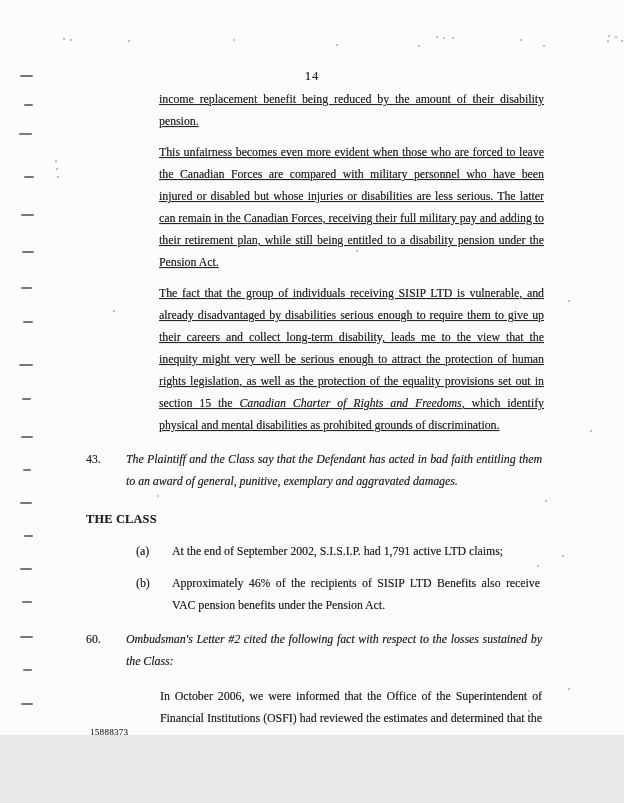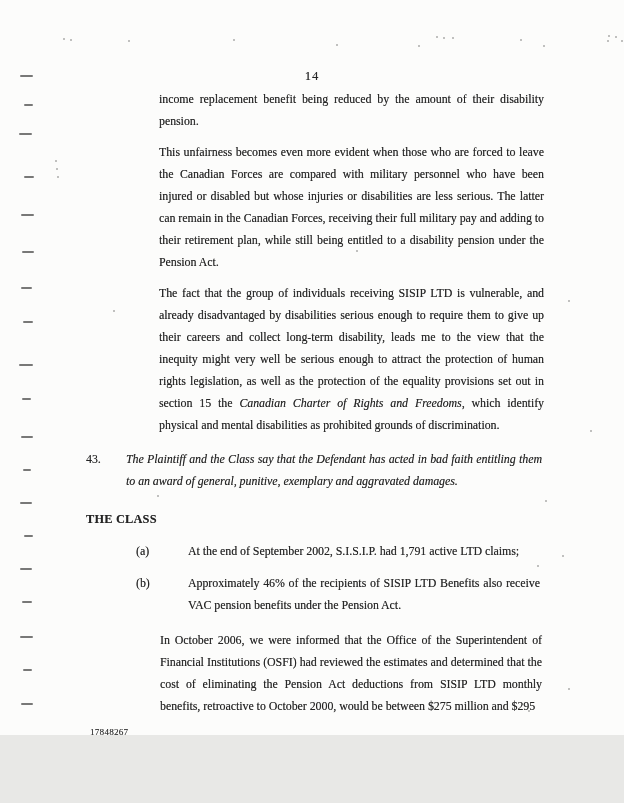--- a/index.html
+++ b/index.html
@@ -12,38 +12,38 @@
     font-family:"Liberation Serif","DejaVu Serif",serif;
     color:#242424;
     text-shadow:0.2px 0.2px 0.35px rgba(45,45,45,.55);
   }
   .content { position:absolute; left:0; top:68px; width:624px; }
   .pageno {
     text-align:center; font-size:12.5px; line-height:16px;
     margin:0 0 4px 0; letter-spacing:1px;
   }
   .quote { margin:0 80px 0 159px; text-align:justify; font-size:11.8px; line-height:22px; }
-  .quote p { margin:0 0 9px 0; }
+  .quote p { margin:0 0 9px 0;text-decoration:underline; }
   .quote i { font-style:italic; }
   .numbered {
     display:flex; margin:12px 82px 0 86px;
     font-size:11.8px; line-height:22px;
   }
   .numbered .num { flex:none; width:40px; }
   .numbered .body { flex:1; text-align:justify;font-style:italic; }
   .heading {
     margin:16px 0 8px 86px; font-weight:bold; font-size:12.2px; line-height:22px;
     letter-spacing:0.3px;
   }
   .subitem {
     display:flex; margin:10px 84px 0 136px;
     font-size:11.8px; line-height:22px;
   }
   .subitem .marker { flex:none; width:36px; }
-  .subitem .body { flex:1; text-align:justify;margin-left:16px; }
+  .subitem .body { flex:1; text-align:justify; }
   .quote2 { margin:13px 82px 0 160px; text-align:justify; font-size:11.8px; line-height:22px; }
   .docid {
     position:absolute; left:90px; top:727px;
     font-size:9px; letter-spacing:0.3px; color:#2e2e2e;
     font-family:"Liberation Serif","DejaVu Serif",serif;
   }
   .bottom-rule {
     position:absolute; left:6px; right:0px; top:772px; height:3px;
     background:linear-gradient(90deg,#2a2a2a 0%,#161616 18%,#333 37%,#141414 55%,#3a3a3a 72%,#1a1a1a 88%,#444 100%);
     border-radius:2px;
@@ -83,28 +83,32 @@
     <div class="subitem">
       <span class="marker">(a)</span>
       <span class="body">At the end of September 2002, S.I.S.I.P. had 1,791 active LTD claims;</span>
     </div>
 
     <div class="subitem">
       <span class="marker">(b)</span>
       <span class="body">Approximately 46% of the recipients of SISIP LTD Benefits also receive VAC pension benefits under the Pension Act.</span>
     </div>
 
+    <div class="numbered">
+      <span class="num">60.</span>
+      <span class="body">Ombudsman's Letter #2 cited the following fact with respect to the losses sustained by the Class:</span>
+    </div>
 
     <div class="quote2">
       <p style="margin:0">In October 2006, we were informed that the Office of the Superintendent of Financial Institutions (OSFI) had reviewed the estimates and determined that the cost of eliminating the Pension Act deductions from SISIP LTD monthly benefits, retroactive to October 2000, would be between $275 million and $295</p>
     </div>
 
   </div>
 
-  <div class="docid">17848267</div>
+  <div class="docid">15888373</div>
 
   <div class="bottom-rule"></div>
 
   <div id="artifact-layer">
       <div class="artifact" style="left: 20px; top: 75px; width: 13px; height: 2px;"></div>
       <div class="artifact" style="left: 24px; top: 104px; width: 9px; height: 2px;"></div>
       <div class="artifact" style="left: 19px; top: 133px; width: 13px; height: 2px;"></div>
       <div class="artifact" style="left: 24px; top: 176px; width: 10px; height: 2px;"></div>
       <div class="artifact" style="left: 21px; top: 214px; width: 13px; height: 2px;"></div>
       <div class="artifact" style="left: 22px; top: 251px; width: 12px; height: 2px;"></div>

